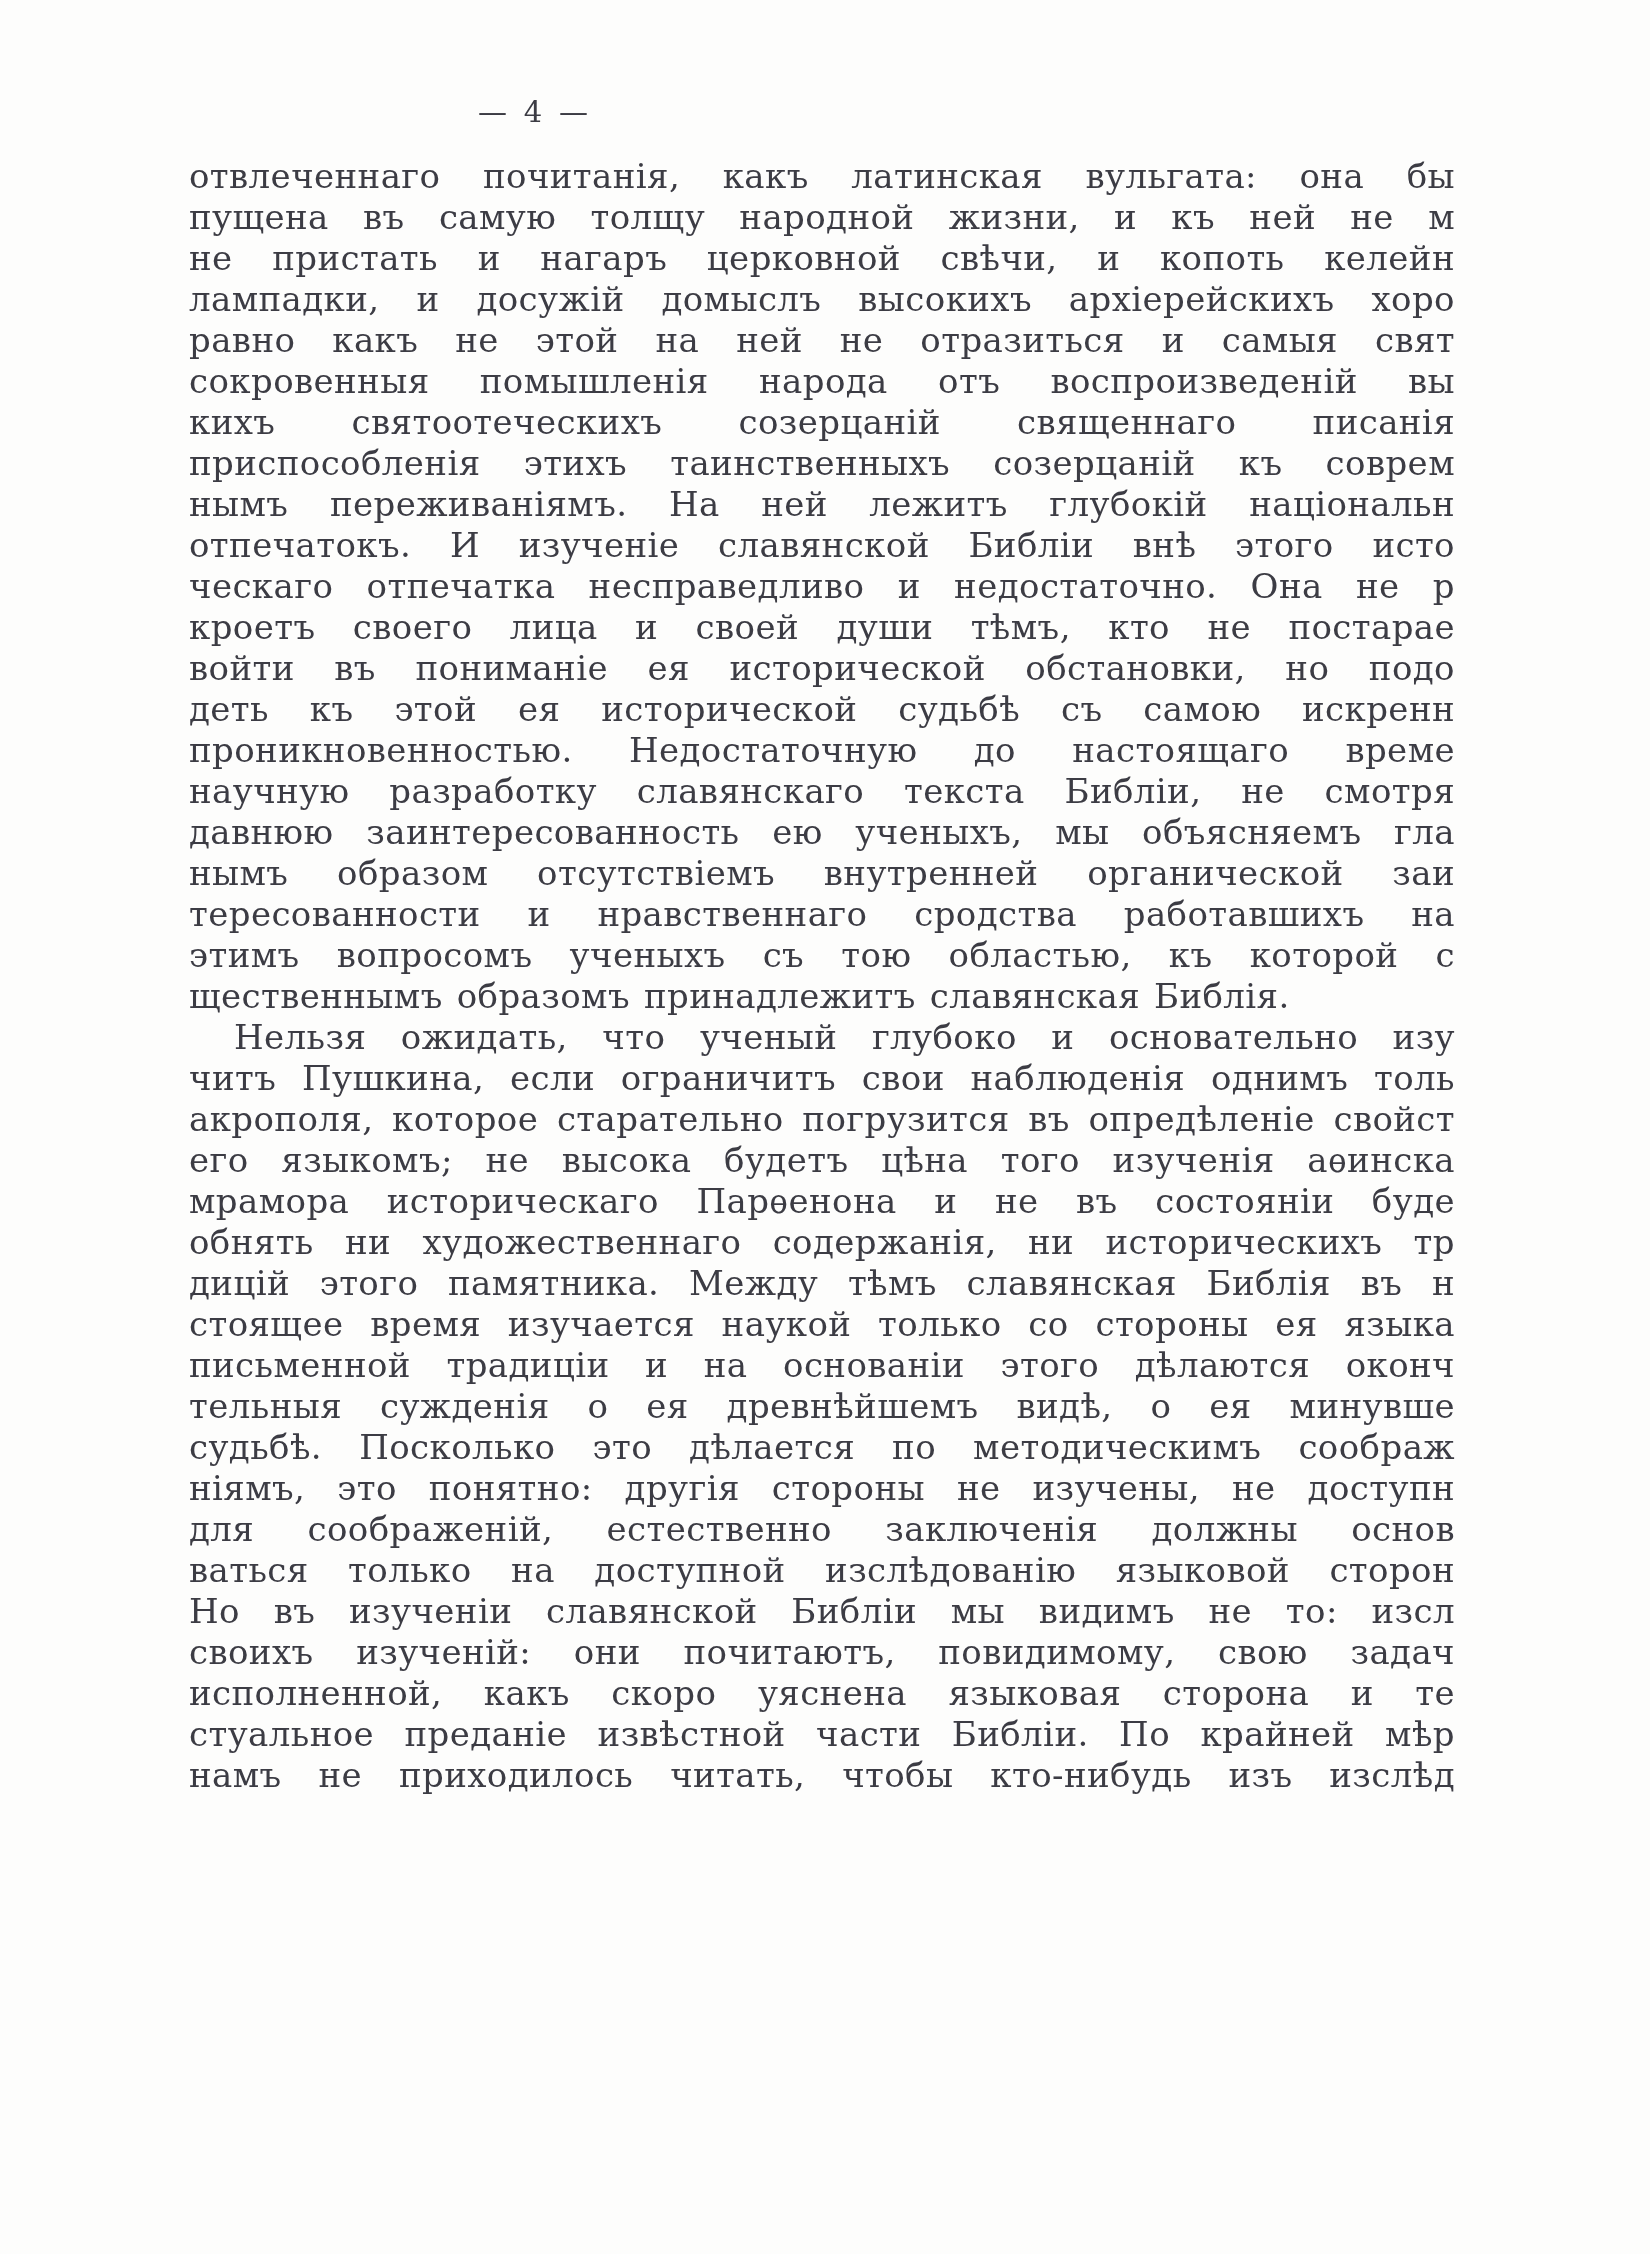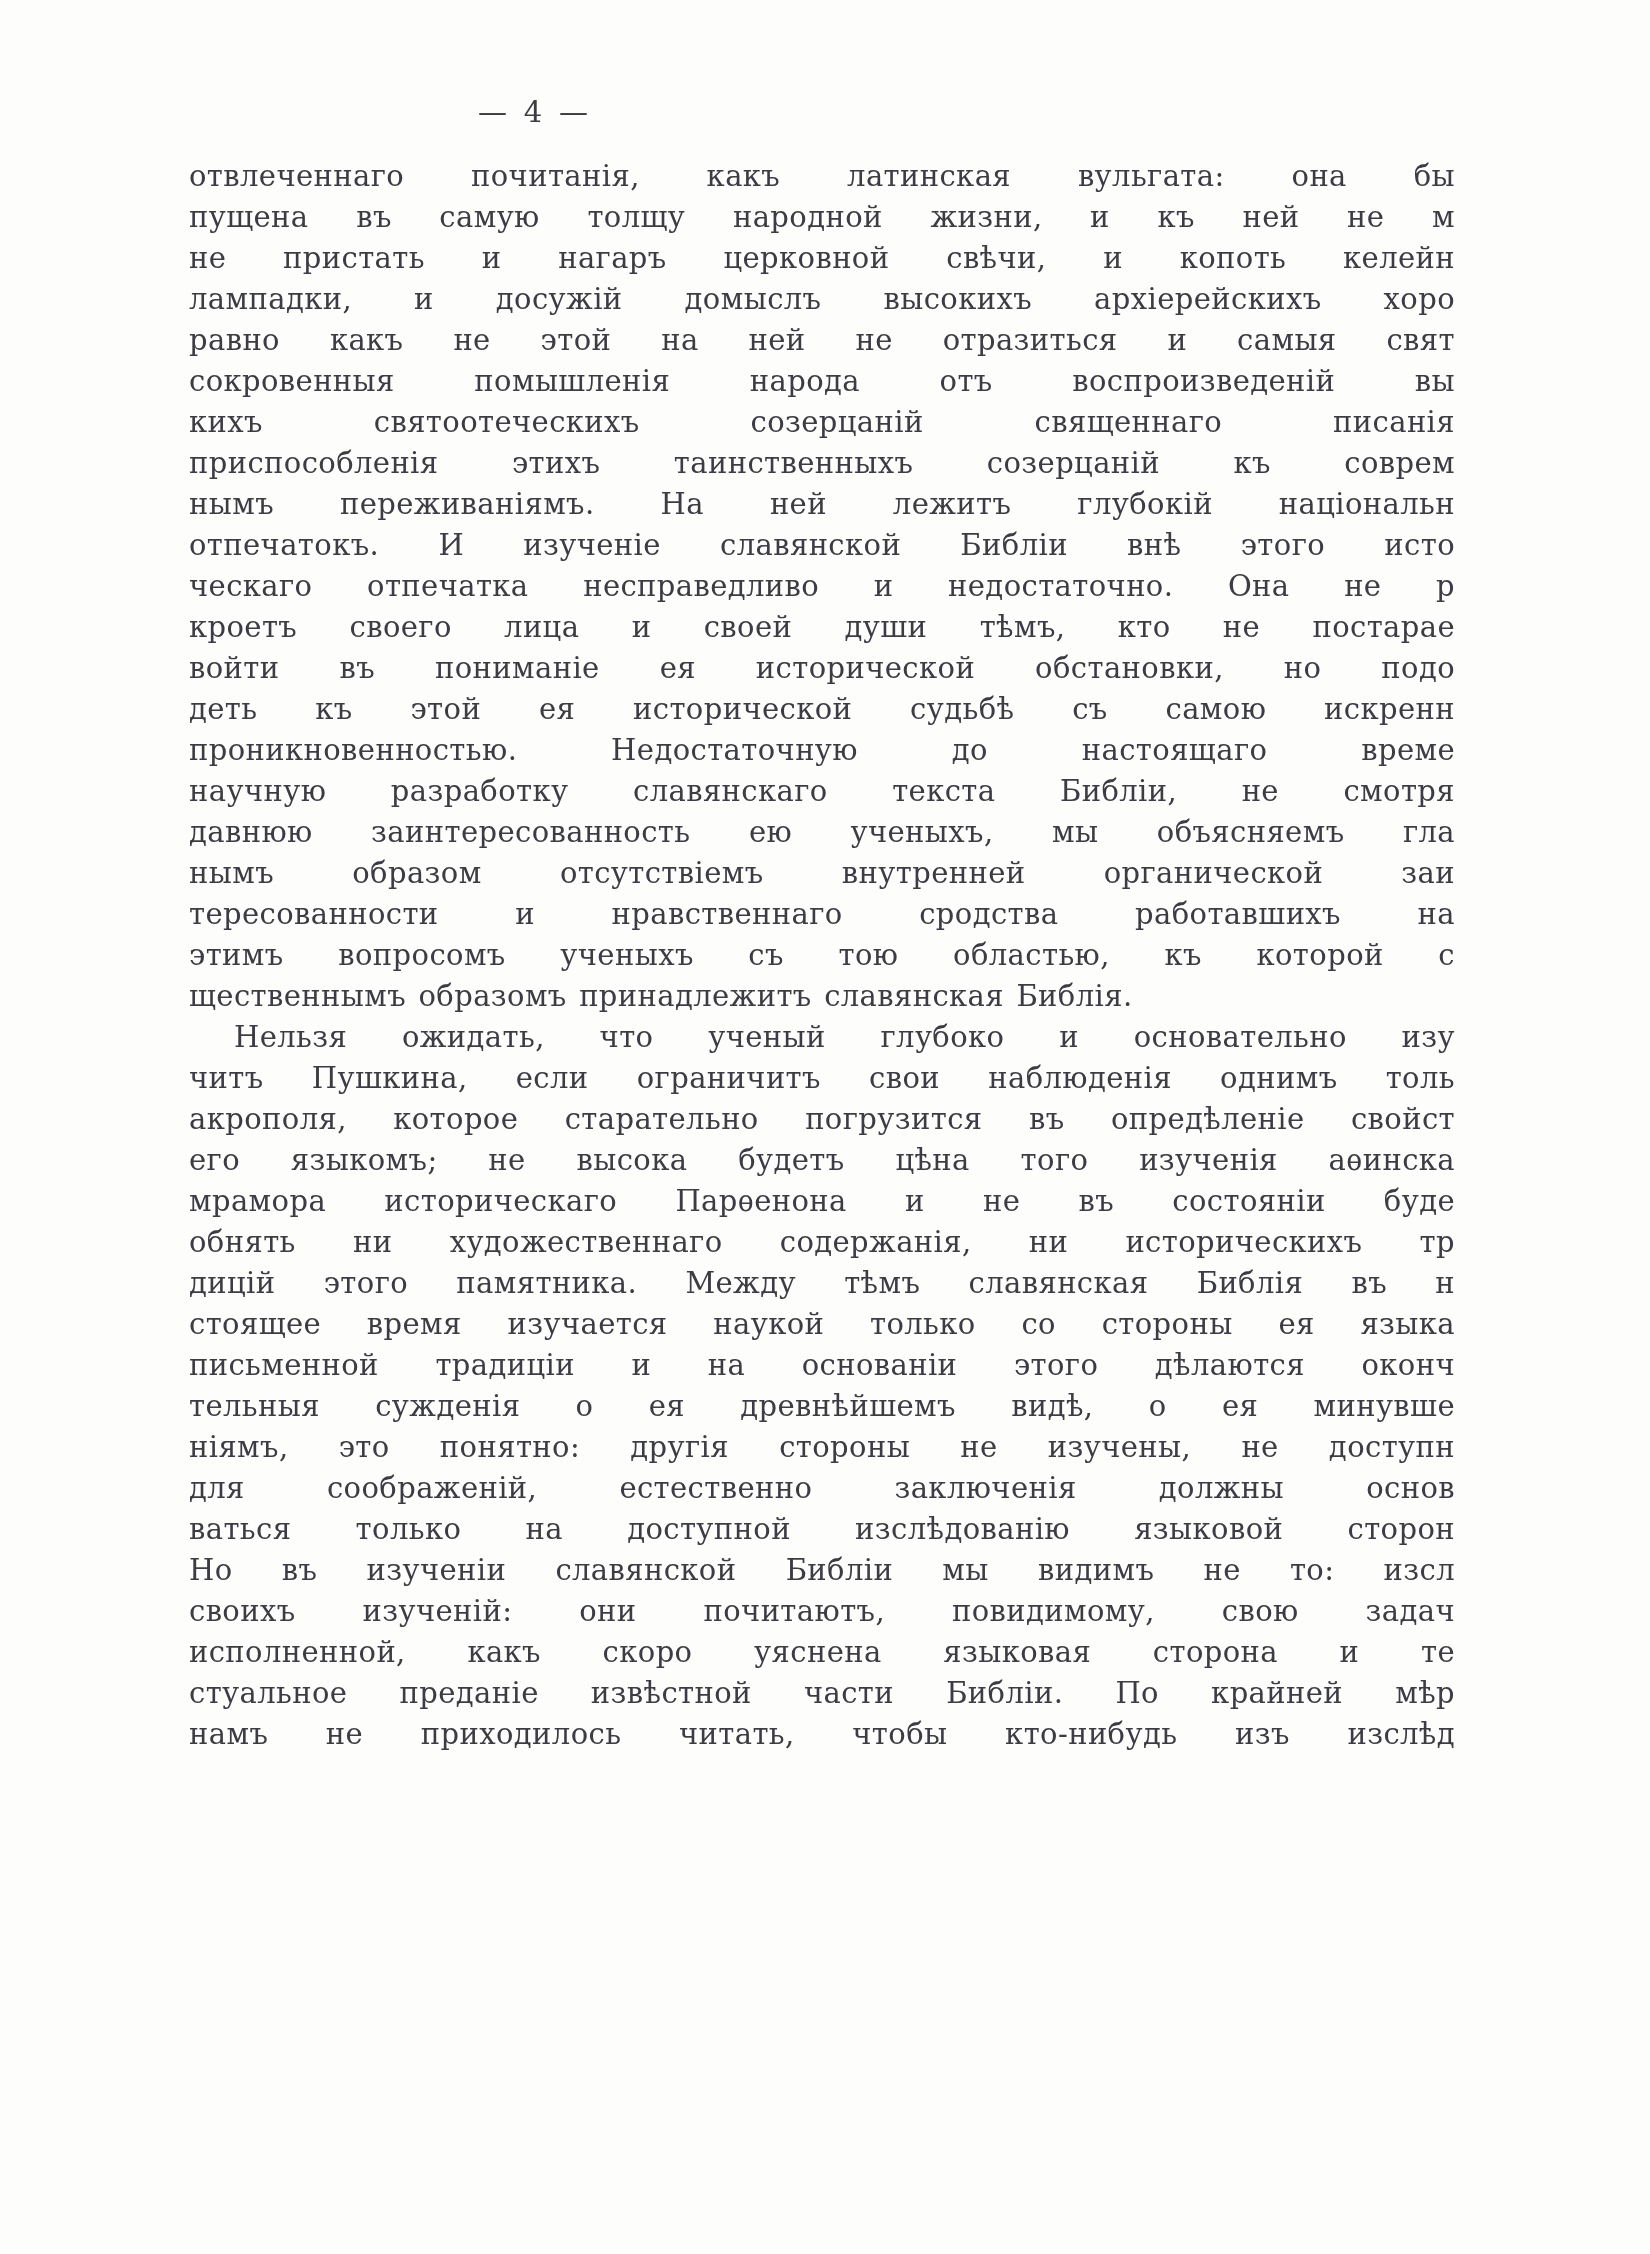--- a/index.html
+++ b/index.html
@@ -25,21 +25,21 @@
     font-size: 29px;
     letter-spacing: 3.8px;
     color: #3c3c44;
     white-space: nowrap;
   }
   .text-block {
     position: absolute;
     top: 156px;
     left: 189px;
     width: 1266px;
-    font-size: 29px;
+    font-size: 34px;
     line-height: 41px;
     letter-spacing: 0.4px;
     word-spacing: 2.8px;
   }
   .paragraph {
     margin: 0;
     padding: 0;
   }
   .line {
     text-align: justify;
@@ -88,20 +88,21 @@
         <div class="line indent">Нельзя ожидать, что ученый глубоко и основательно изу</div>
         <div class="line">читъ Пушкина, если ограничитъ свои наблюденія однимъ толь</div>
         <div class="line">акрополя, которое старательно погрузится въ опредѣленіе свойст</div>
         <div class="line">его языкомъ; не высока будетъ цѣна того изученія аѳинска</div>
         <div class="line">мрамора историческаго Парѳенона и не въ состояніи буде</div>
         <div class="line">обнять ни художественнаго содержанія, ни историческихъ тр</div>
         <div class="line">дицій этого памятника. Между тѣмъ славянская Библія въ н</div>
         <div class="line">стоящее время изучается наукой только со стороны ея языка</div>
         <div class="line">письменной традиціи и на основаніи этого дѣлаются оконч</div>
         <div class="line">тельныя сужденія о ея древнѣйшемъ видѣ, о ея минувше</div>
+        <div class="line">судьбѣ. Посколько это дѣлается по методическимъ соображ</div>
         <div class="line">ніямъ, это понятно: другія стороны не изучены, не доступн</div>
         <div class="line">для соображеній, естественно заключенія должны основ</div>
         <div class="line">ваться только на доступной изслѣдованію языковой сторон</div>
         <div class="line">Но въ изученіи славянской Библіи мы видимъ не то: изсл</div>
         <div class="line">своихъ изученій: они почитаютъ, повидимому, свою задач</div>
         <div class="line">исполненной, какъ скоро уяснена языковая сторона и те</div>
         <div class="line">стуальное преданіе извѣстной части Библіи. По крайней мѣр</div>
         <div class="line">намъ не приходилось читать, чтобы кто-нибудь изъ изслѣд</div>
       </div>
     </div>

